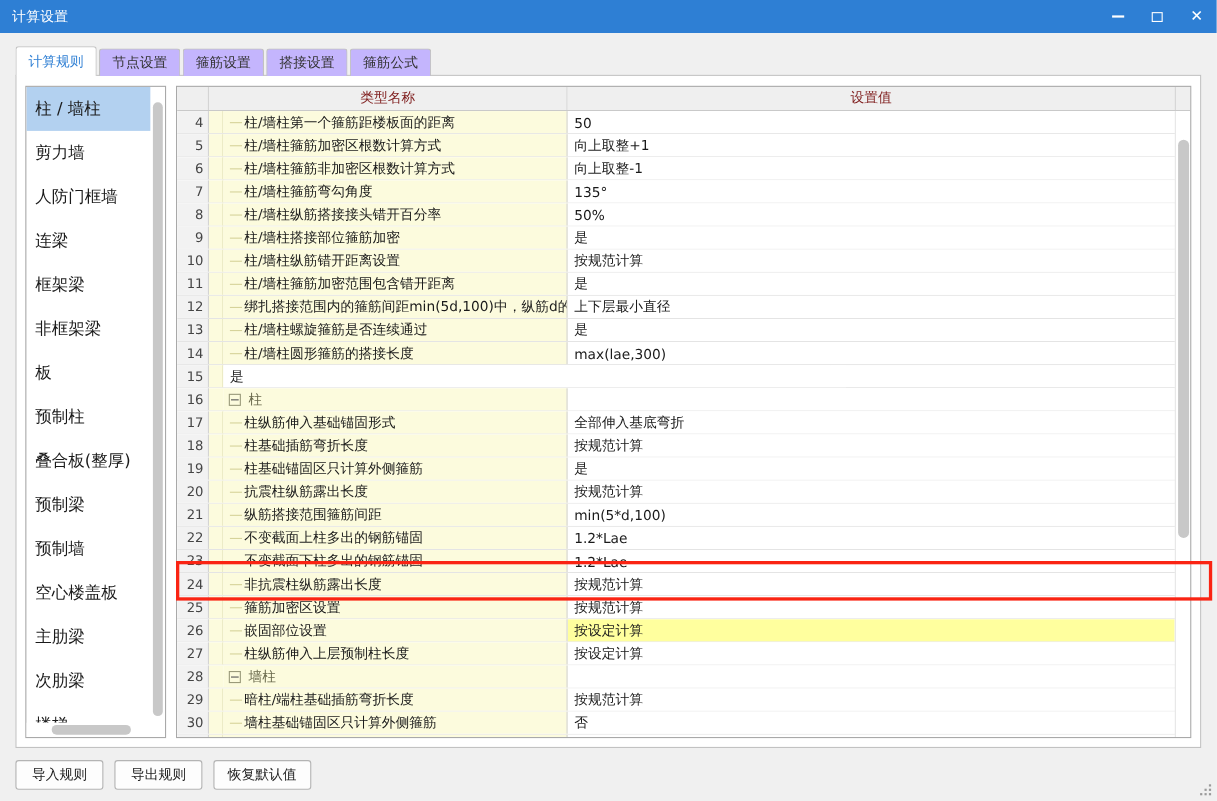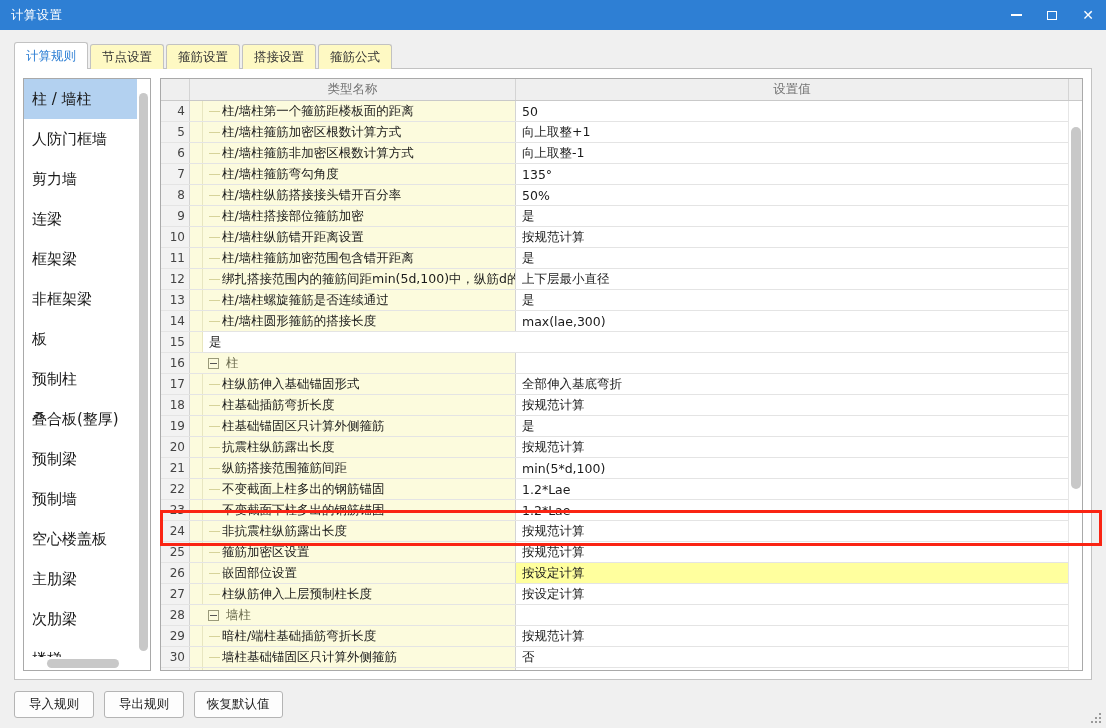--- a/index.html
+++ b/index.html
@@ -61,21 +61,21 @@
     display: flex; align-items: flex-end;
     position: relative;
     z-index: 3;
   }
   .tab {
     height: 25px;
     padding: 0 11px;
     display: flex; align-items: center;
     font-size: 12.5px;
     color: #333;
-    background: #fef9c3;
+    background: #c4b5fd;
     border: 1px solid #c2c2c2;
     border-bottom: none;
     border-radius: 3px 3px 0 0;
     margin-right: 2px;
     cursor: default;
   }
   .tab.active {
     background: #ffffff;
     color: #2e7fd4;
     height: 27px;
@@ -151,21 +151,21 @@
     position: relative;
     overflow: hidden;
     min-width: 0;
   }
   .grid-head {
     display: flex;
     height: 22px;
     background: #efefef;
     border-bottom: 1px solid #c9c9c9;
     font-size: 12.5px;
-    color: #737373;
+    color: #7f1d1d;
   }
   .hc-rownum { width: 29px; flex: 0 0 29px; border-right: 1px solid #d4d4d4; background:#efefef;}
   .hc-name   { flex: 1 1 auto; display:flex; align-items:center; justify-content:center;
                border-right: 1px solid #d4d4d4; background:#efefef;}
   .hc-value  { width: 552px; flex: 0 0 552px; display:flex; align-items:center; justify-content:center;
                background:#efefef;}
   .hc-pad    { width: 14px; flex: 0 0 14px; background:#efefef; border-left:1px solid #d4d4d4;}
 
   .grid-body {
     position: absolute;
@@ -331,24 +331,24 @@
       </div>
 
     <div class="panel">
 
       <div class="sidebar">
         <div class="sidebar-inner" id="sidebar-list">
             <div class="side-item selected">
               <span>柱 / 墙柱</span>
             </div>
             <div class="side-item">
+              <span>剪力墙</span>
+            </div>
+            <div class="side-item">
               <span>人防门框墙</span>
-            </div>
-            <div class="side-item">
-              <span>剪力墙</span>
             </div>
             <div class="side-item">
               <span>连梁</span>
             </div>
             <div class="side-item">
               <span>框架梁</span>
             </div>
             <div class="side-item">
               <span>非框架梁</span>
             </div>

